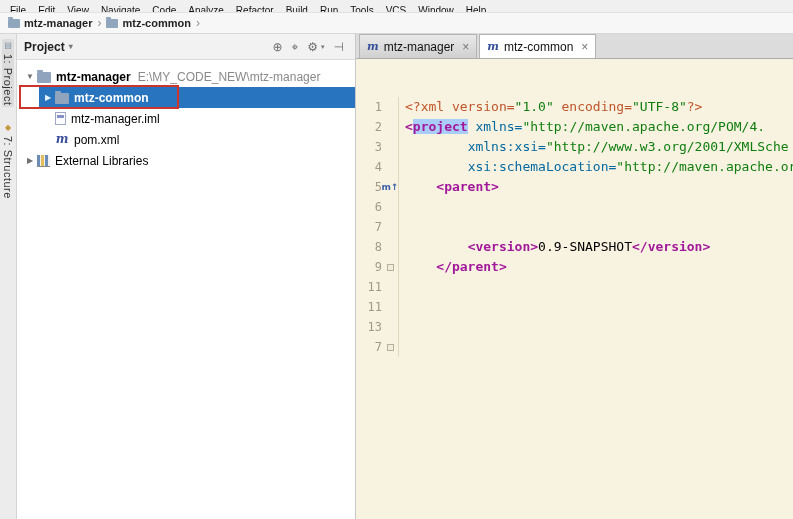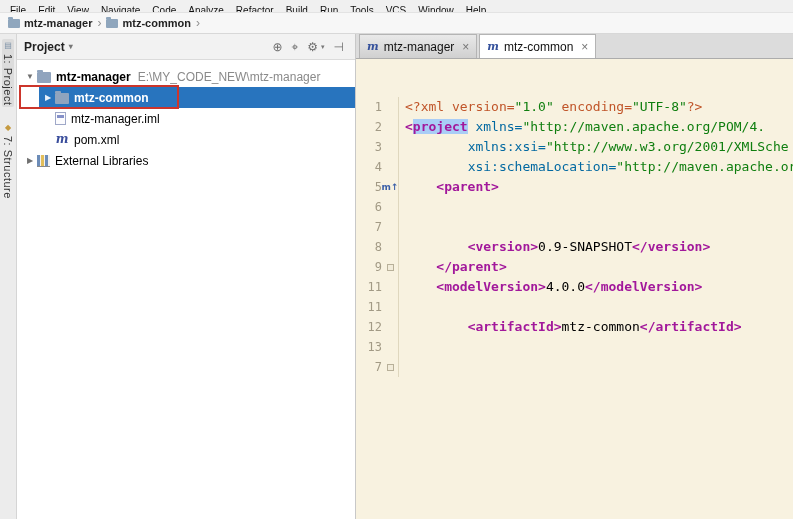--- a/index.html
+++ b/index.html
@@ -233,35 +233,27 @@
                   <span class="fold-box"></span>
                 </span>
               </span>
               <span class="code"><span class="tk-plain">    </span><span class="tk-tag">&lt;/parent&gt;</span></span>
             </div>
             <div class="code-line">
               <span class="gutter">
                 <span class="ln">11</span>
                 <span class="fold"></span>
               </span>
-              <span class="code"><span class="tk-plain">    </span><span class="tk-tag">&lt;modelVersion&gt;</span><span class="tk-text">4.0.0</span><span class="tk-tag">&lt;/modelVersion&gt;</span></span>
             </div>
             <div class="code-line">
               <span class="gutter">
                 <span class="ln">11</span>
                 <span class="fold"></span>
               </span>
               <span class="code"></span>
-            </div>
-            <div class="code-line">
-              <span class="gutter">
-                <span class="ln">12</span>
-                <span class="fold"></span>
-              </span>
-              <span class="code"><span class="tk-plain">        </span><span class="tk-tag">&lt;artifactId&gt;</span><span class="tk-text">mtz-common</span><span class="tk-tag">&lt;/artifactId&gt;</span></span>
             </div>
             <div class="code-line">
               <span class="gutter">
                 <span class="ln">13</span>
                 <span class="fold"></span>
               </span>
               <span class="code"></span>
             </div>
             <div class="code-line">
               <span class="gutter">

